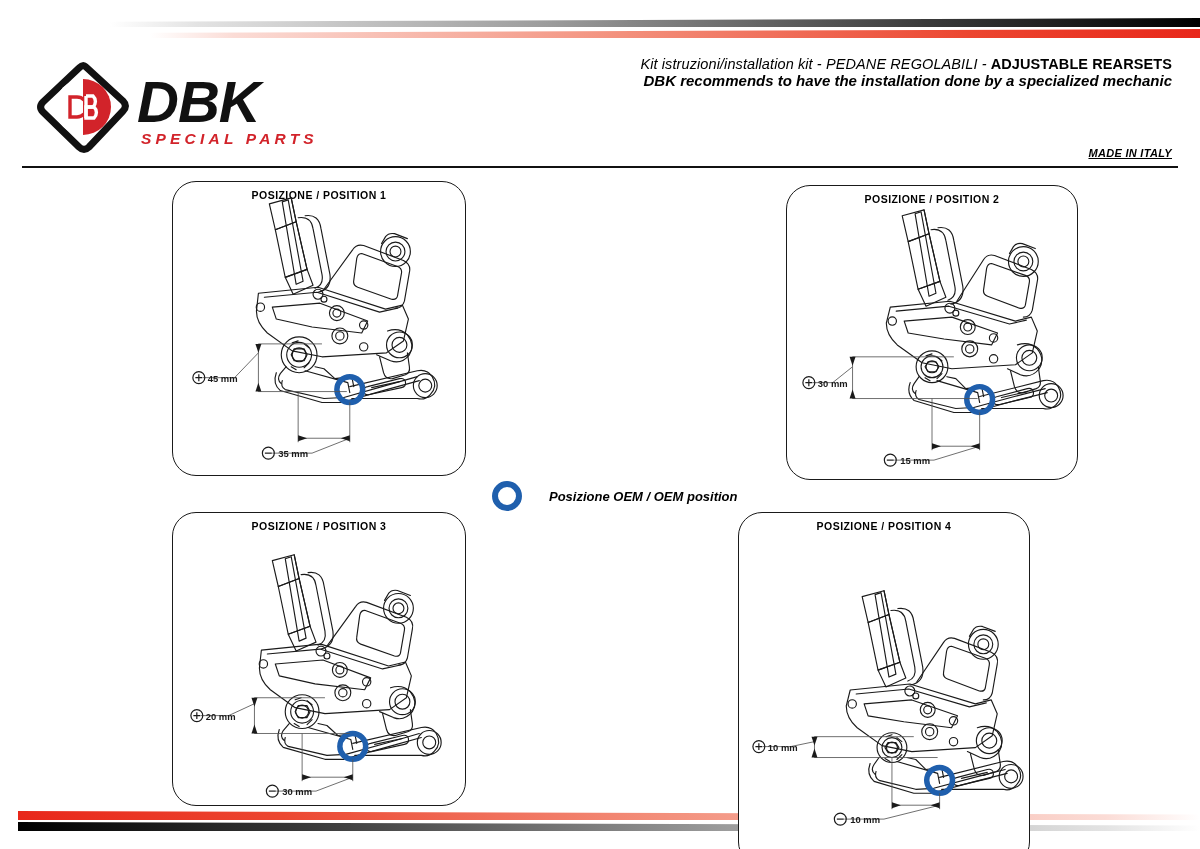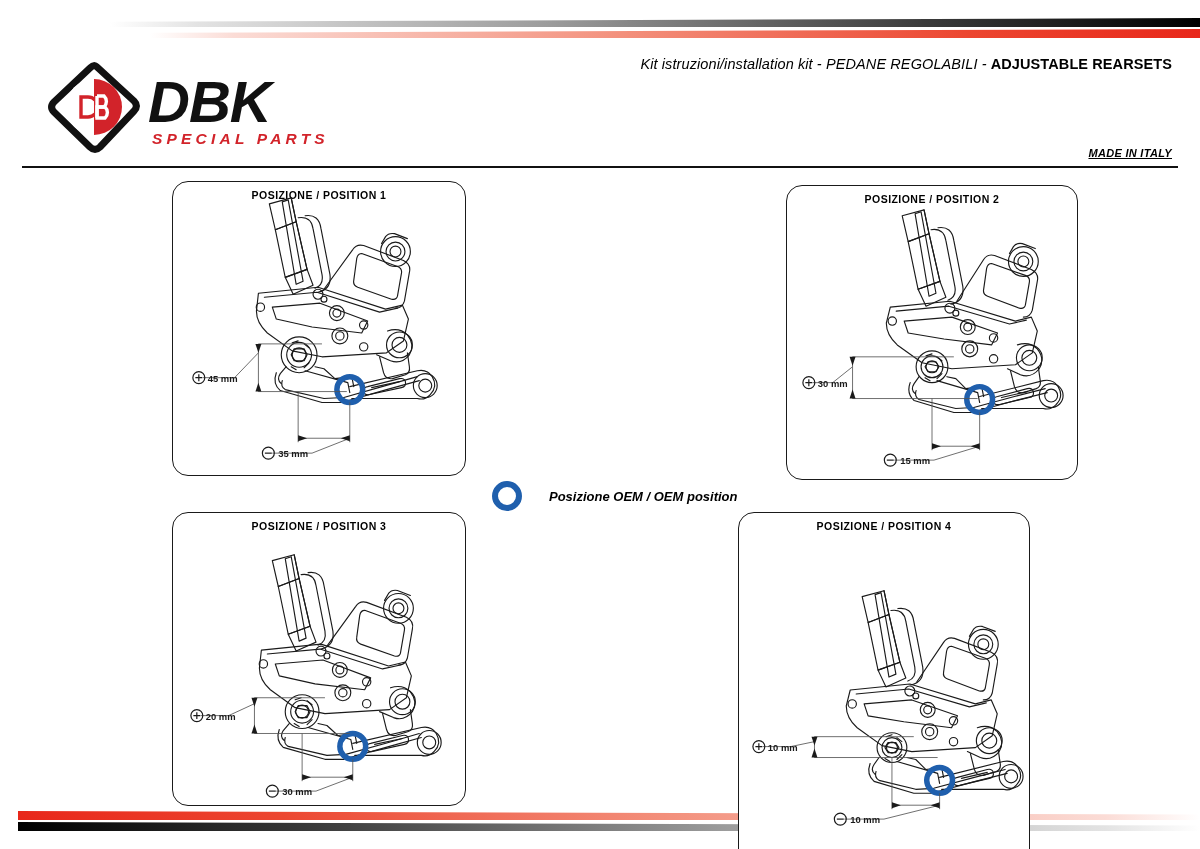--- a/index.html
+++ b/index.html
@@ -38,21 +38,21 @@
   }
   .bar-bot-black {
     left: 18px; right: 0; top: 822px;
     background: linear-gradient(to left, #ffffff 0%, #e3e3e3 8%, #9c9c9c 40%, #3a3a3a 75%, #000000 100%);
     clip-path: polygon(0 0, 100% 40%, 100% 100%, 0 100%);
   }
 
   
   .logo-wrap {
     position: absolute;
-    left: 48px;
+    left: 37px;
     top: 62px;
     width: 290px;
     height: 92px;
   }
   .header-text {
     position: absolute;
     right: 28px;
     top: 56px;
     width: 700px;
     text-align: right;
@@ -100,21 +100,21 @@
     right: 22px;
     top: 166px;
     height: 2px;
     background: #111111;
   }
 
   
   .panel {
     position: absolute;
     border: 1.6px solid #1a1a1a;
-    border-radius: 16px;
+    border-radius: 24px;
     background: #ffffff;
     box-sizing: border-box;
   }
   .panel-title {
     position: absolute;
     top: 7px;
     left: 0; right: 0;
     text-align: center;
     font-size: 10.5px;
     font-weight: bold;
@@ -179,20 +179,21 @@
     </g>
     <g>
       <text x="100" y="60" font-family="&quot;Liberation Sans&quot;, sans-serif" font-size="58" font-weight="bold" font-style="italic" fill="#111111" letter-spacing="-1">DBK</text>
       <text x="104" y="82" font-family="&quot;Liberation Sans&quot;, sans-serif" font-size="15.5" font-weight="bold" font-style="italic" fill="#D2232A" letter-spacing="4.2">SPECIAL PARTS</text>
     </g>
   </svg>
 </div>
 
 <div class="header-text">
   <div class="hdr-line1"><span>Kit istruzioni/installation kit - PEDANE REGOLABILI - </span><b>ADJUSTABLE REARSETS</b></div>
+  <div class="hdr-line4">DBK recommends to have the installation done by a specialized mechanic</div>
 </div>
 <div class="made-in">MADE IN ITALY</div>
 <div class="hdr-rule"></div>
 
 <div class="panel" id="panel-1">
   <div class="panel-title">POSIZIONE / POSITION 1</div>
   <svg class="panel-svg" viewBox="0 0 294 295">
     <g fill="none" stroke="#1a1a1a" stroke-width="1.15" stroke-linejoin="round" stroke-linecap="round">
 
       <path d="M97 22 L119 16 L124 40 L103 48 Z"></path>

